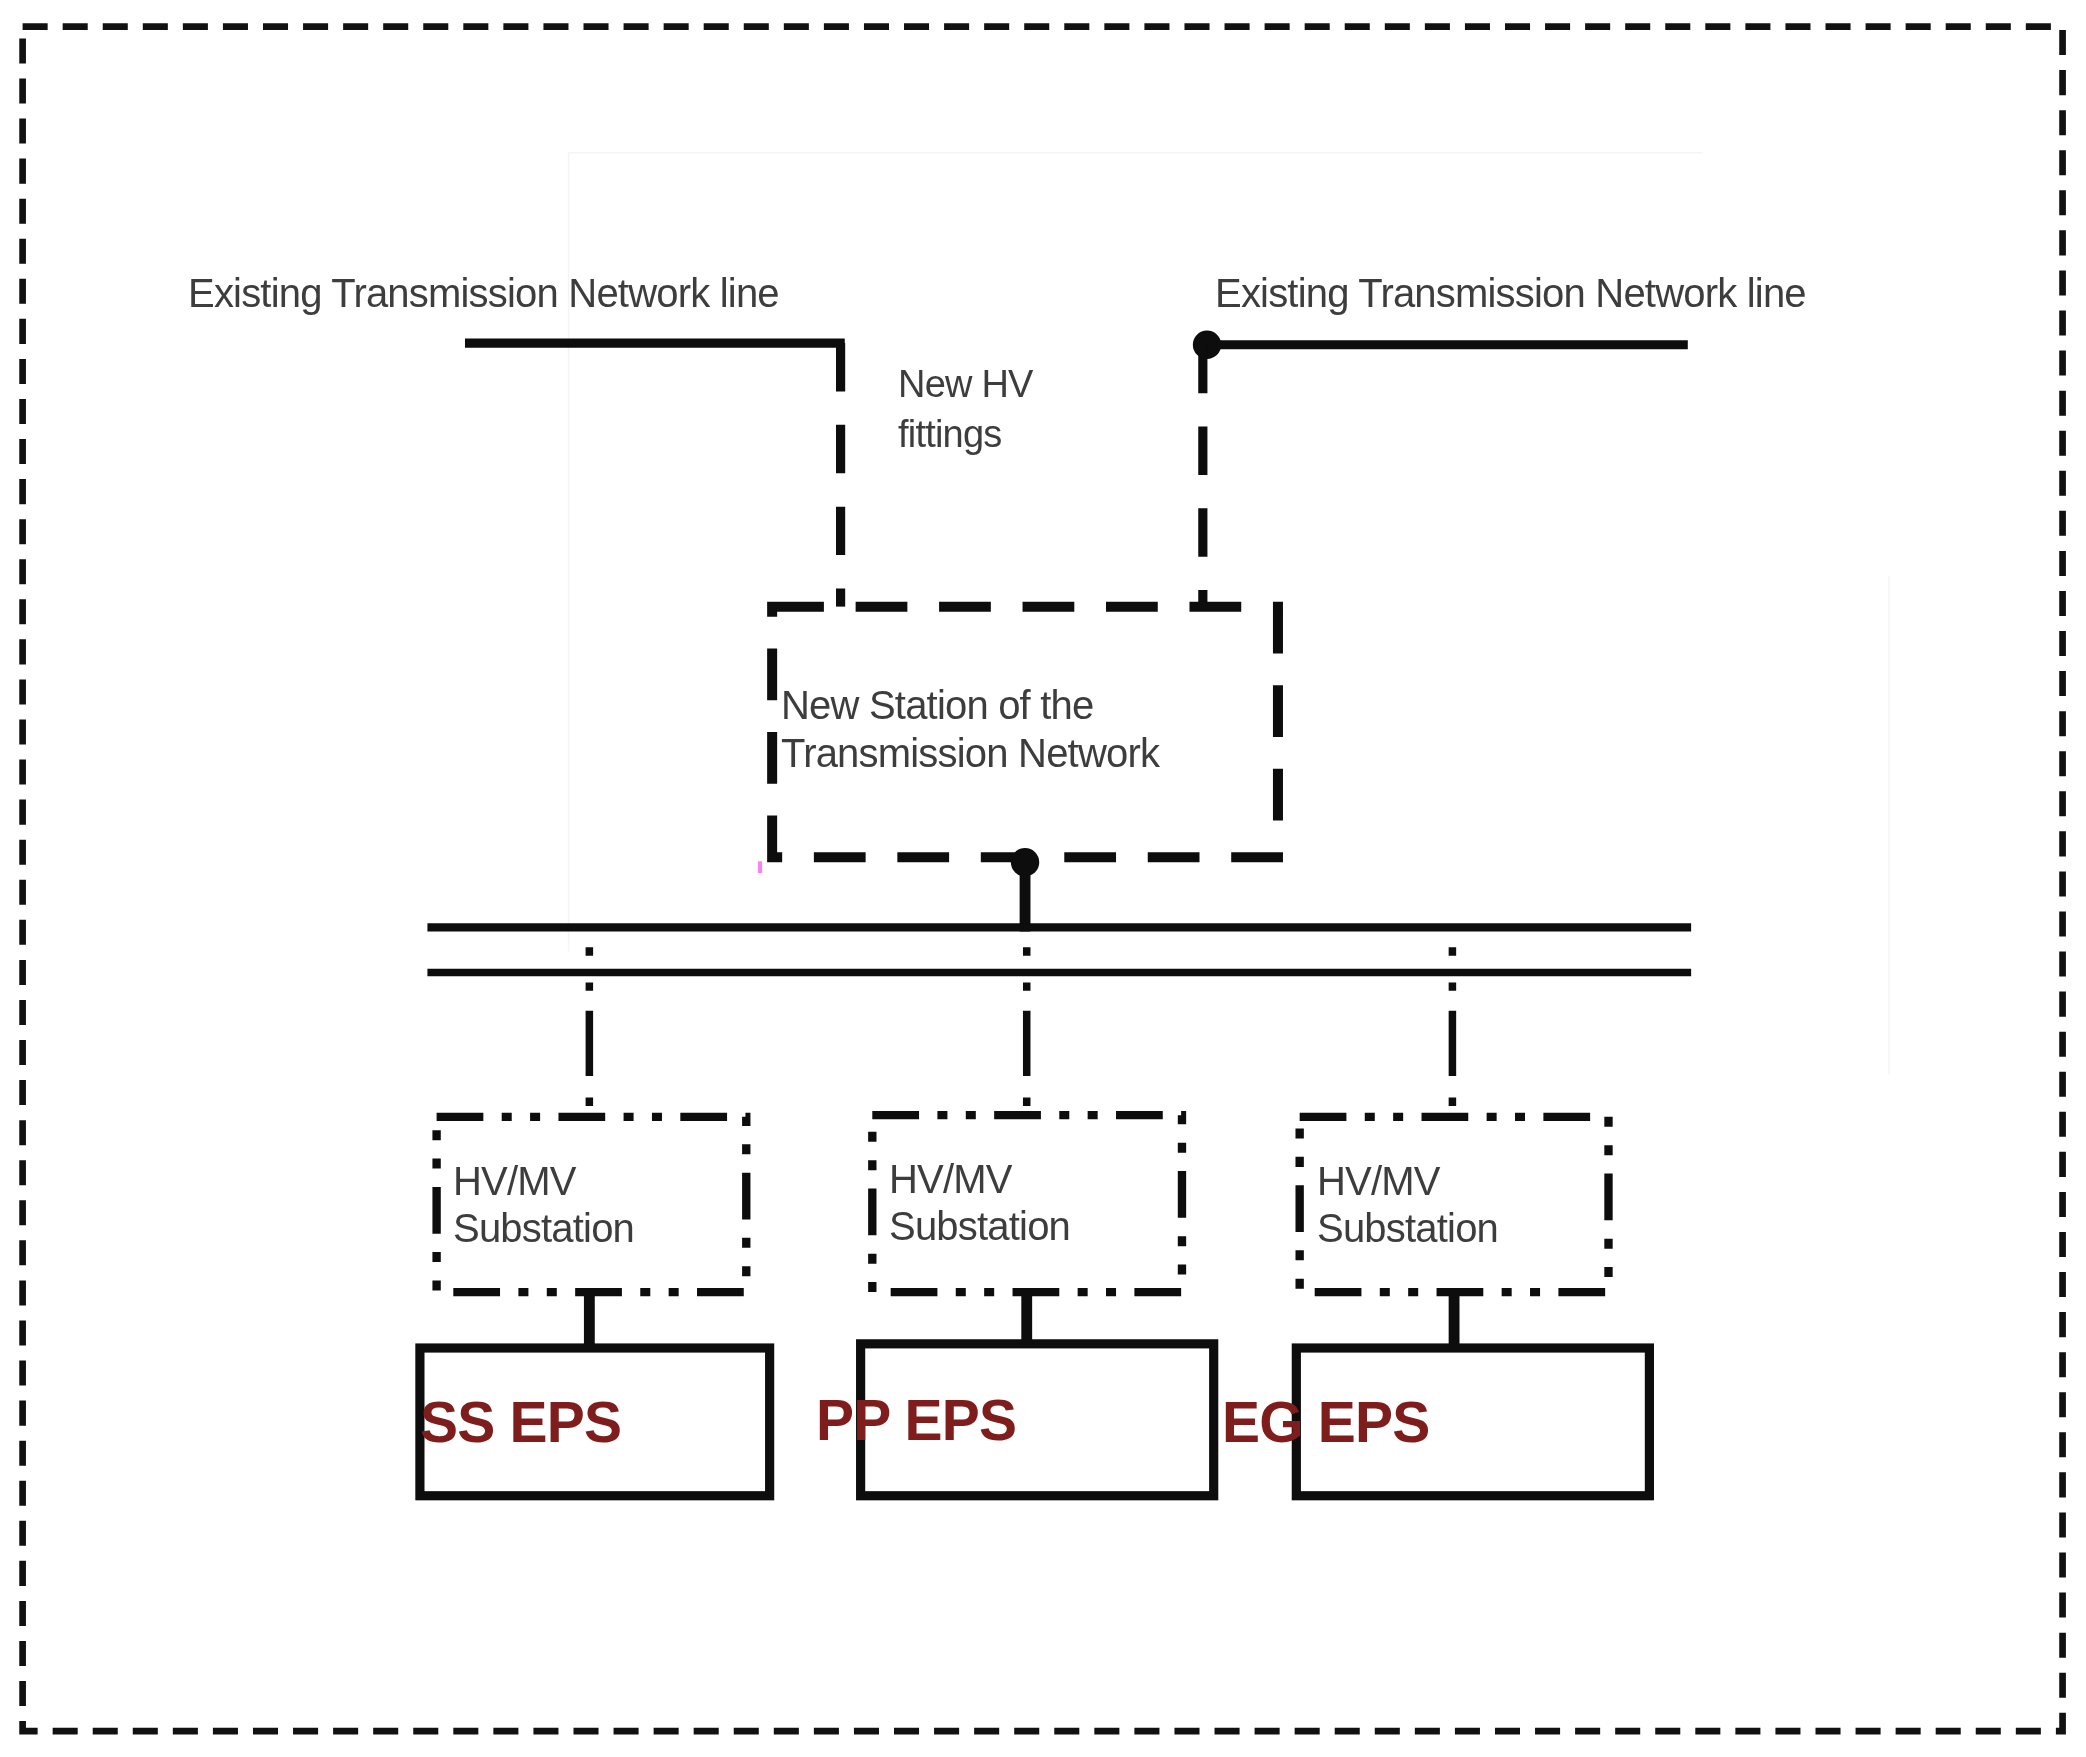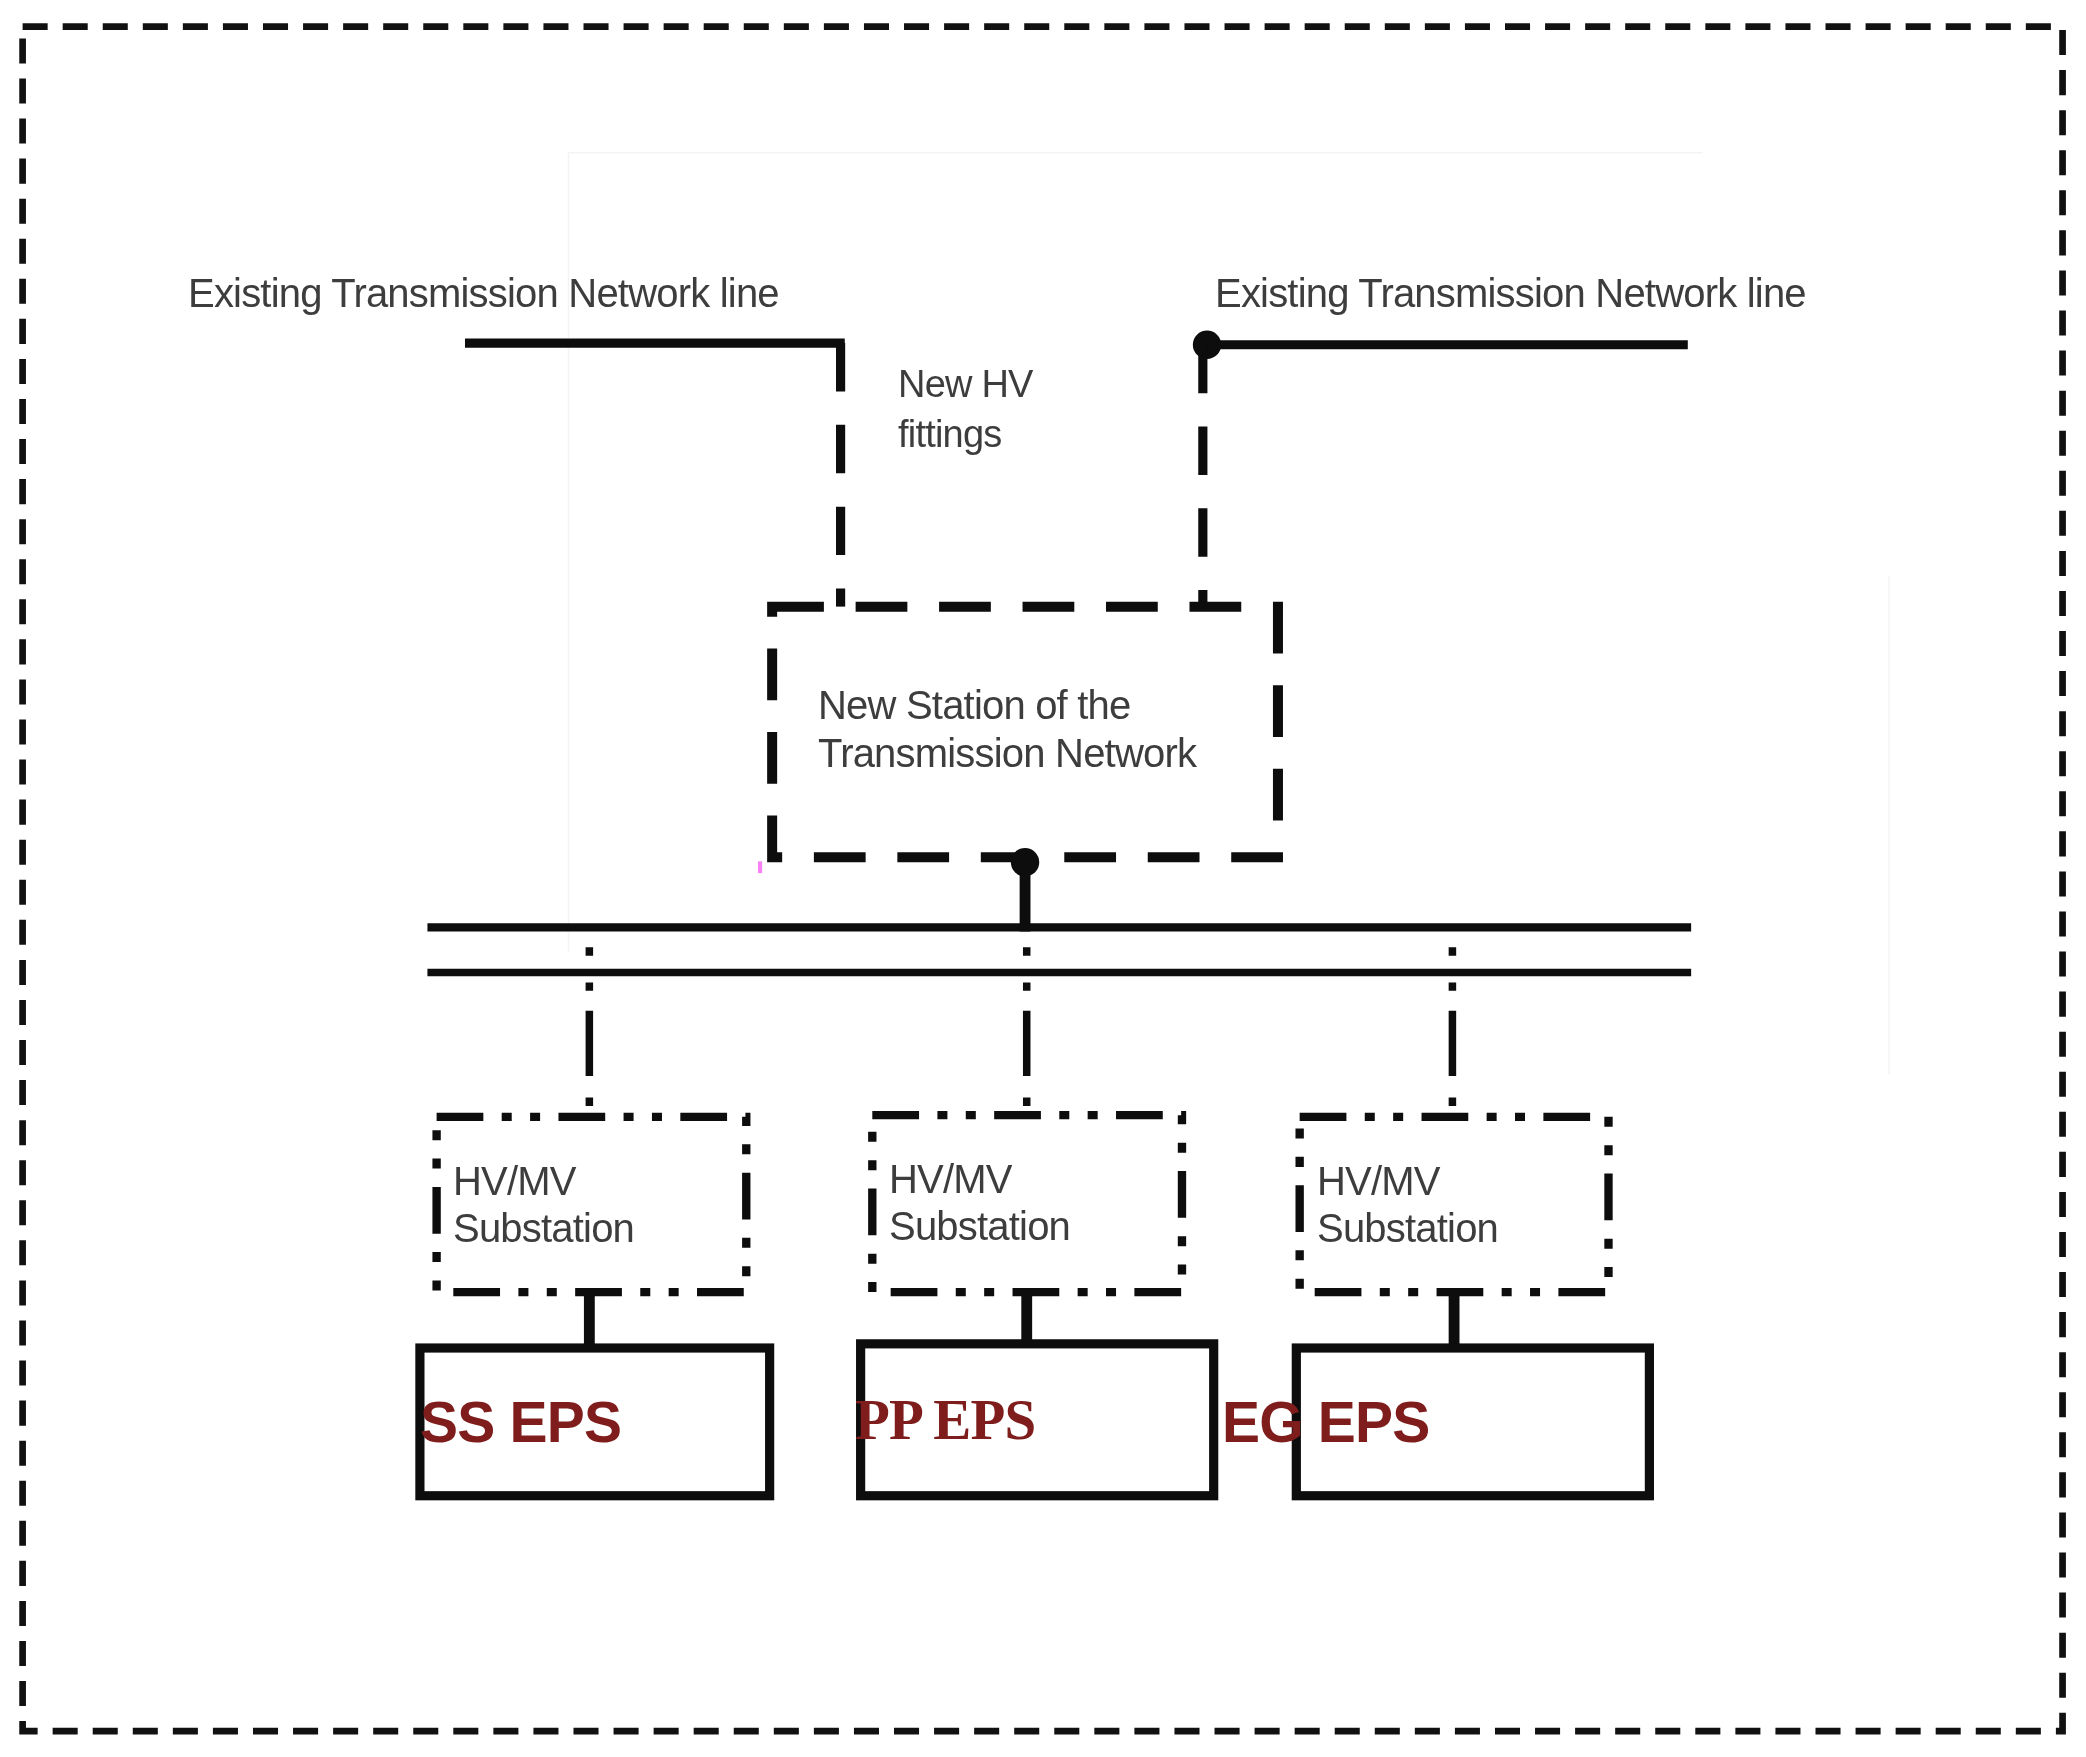--- a/index.html
+++ b/index.html
@@ -104,32 +104,32 @@
     <rect x="1553" y="1615" width="423" height="177" fill="#ffffff" stroke="#0d0d0d" stroke-width="11"></rect>
   </svg>
 
   <div class="lbl lbl-line" style="left:188px; top:272px;">Existing Transmission Network line</div>
 
   <div class="lbl lbl-line" style="left:1215px; top:272px;">Existing Transmission Network line</div>
 
   <div class="lbl lbl-fittings" style="left:898px; top:359px;">New HV
 fittings</div>
 
-  <div class="lbl lbl-station" style="left:818px; top:681px;">New Station of the
+  <div class="lbl lbl-station" style="left:781px; top:681px;">New Station of the
 Transmission Network</div>
 
   <div class="lbl lbl-substation" style="left:453px; top:1158px;">HV/MV
 Substation</div>
 
   <div class="lbl lbl-substation" style="left:889px; top:1156px;">HV/MV
 Substation</div>
 
   <div class="lbl lbl-substation" style="left:1317px; top:1158px;">HV/MV
 Substation</div>
 
   <div class="lbl lbl-eps" style="left:420px; top:1393px; width:350px;">SS EPS</div>
 
-  <div class="lbl lbl-eps" style="left:855px; top:1391px; width:353px;font-family:Liberation Serif, serif;">PP EPS</div>
+  <div class="lbl lbl-eps" style="left:816px; top:1391px; width:353px;">PP EPS</div>
 
   <div class="lbl lbl-eps" style="left:1222px; top:1393px; width:353px;">EG EPS</div>
 
 </div>
 
 
 </body></html>

